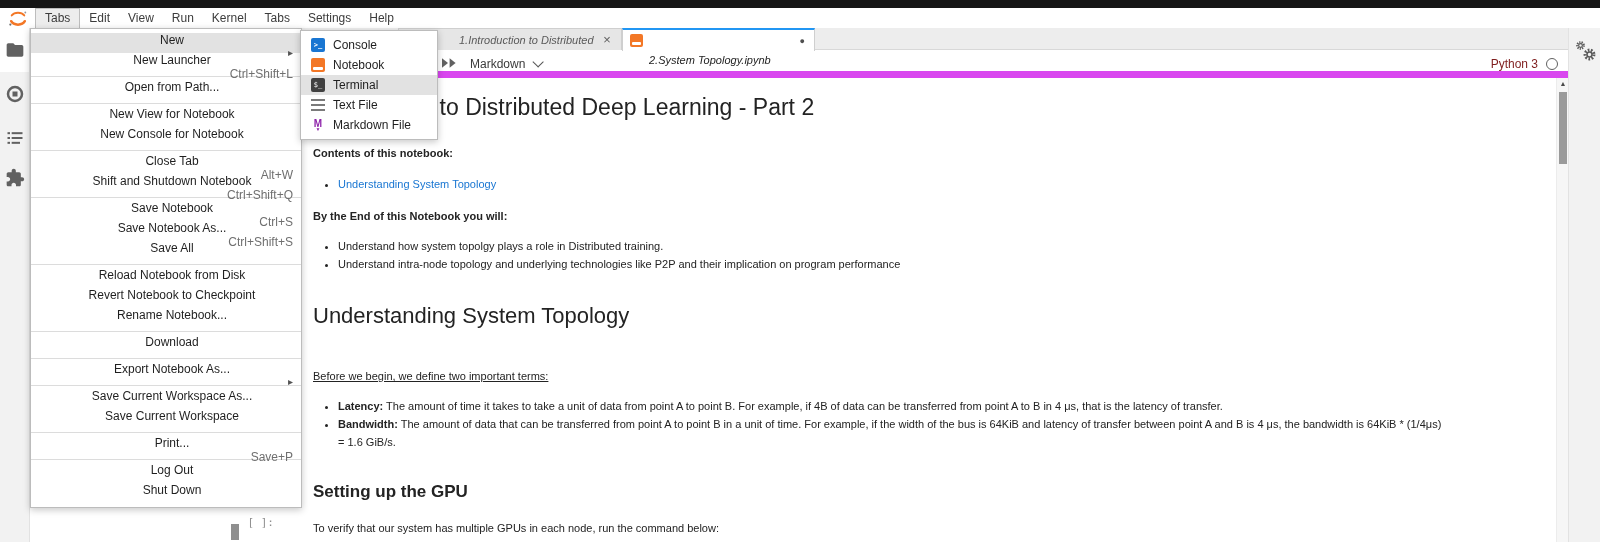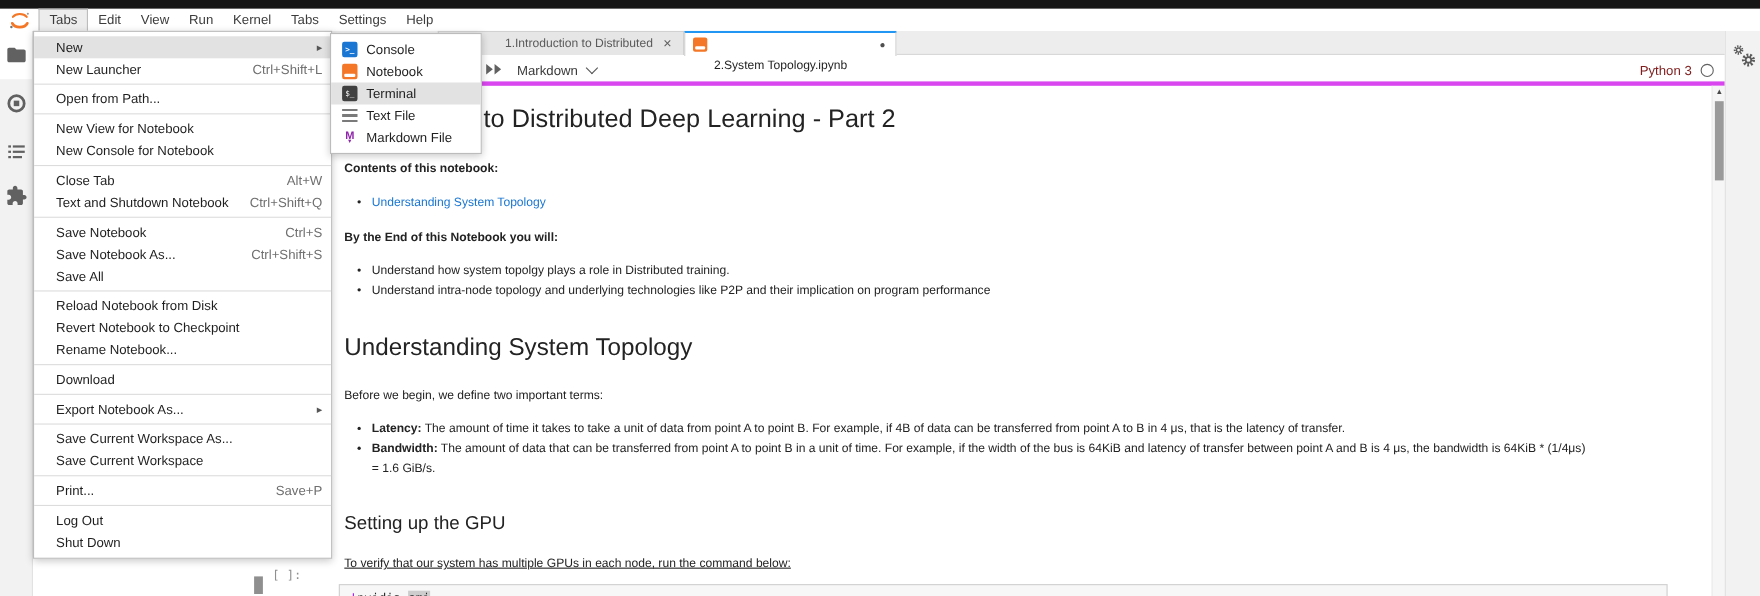--- a/index.html
+++ b/index.html
@@ -27,56 +27,56 @@
   .side-ic { position:absolute; left:5px; width:20px; height:20px; color:#616161; }
 
   
   .right-strip { position:absolute; left:1568px; top:28px; width:32px; height:514px; background:#f2f2f2;
                  border-left:1px solid #e2e2e2; z-index:90; }
   .gears { position:absolute; left:6px; top:12px; width:22px; height:22px; }
   .gears svg { position:absolute; }
 
   
   .tabbar { position:absolute; left:30px; top:28px; width:1538px; height:22px; background:#ededed;
-            border-bottom:1px solid #d8d8d8; z-index:30; }
+            border-bottom:1px solid #d8d8d8; z-index:30;font-style:italic; }
   .tab { position:absolute; top:0; display:flex; align-items:center; font-size:11px; cursor:default; }
   .tab.inactive { left:368px; width:224px; height:22px; background:#e6e6e6;
                   border:1px solid #cfcfcf; border-bottom:none; color:#5a5a5a; padding-left:60px; }
   .tab.inactive .tab-label { width:136px; overflow:hidden; white-space:nowrap; }
   .tab-close { margin-left:2px; font-size:13px; line-height:12px; color:#5f5f5f; padding:0 6px; }
   .tab.active { left:592px; width:193px; height:23px; background:#fff; color:#1e1e1e;
                 border-left:1px solid #cfcfcf; border-right:1px solid #cfcfcf; border-top:2px solid #2196f3;
                 padding-left:7px; z-index:2; }
   .tab.active .tab-label { margin-left:6px; white-space:nowrap;margin-top:39px; }
   .dirty { margin-left:auto; margin-right:9px; font-size:9px; color:#4f4f4f; }
 
   
   .ic-nb { width:13px; height:13px; background:#f37726; border-radius:2px; position:relative; flex:none; }
   .ic-nb::after { content:""; position:absolute; left:2px; right:2px; bottom:2px; height:3.5px; background:#fff; border-radius:1px; }
 
   
   .toolbar { position:absolute; left:30px; top:50px; width:1538px; height:28px; background:#fff;
-             border-bottom:4px solid #d946ef; z-index:20; font-size:12px; color:#3a3a3a; }
+             border-bottom:7px solid #d946ef; z-index:20; font-size:12px; color:#3a3a3a; }
   .run-all { position:absolute; left:411px; top:7px; width:16px; height:12px; }
   .md-select { position:absolute; left:440px; top:0; height:27px; display:flex; align-items:center; gap:7px; }
   .chev { width:8px; height:8px; border-right:1.5px solid #555; border-bottom:1.5px solid #555;
           transform:rotate(45deg) translateY(-3px); }
   .kernel-box { position:absolute; right:10px; top:0; height:27px; display:flex; align-items:center; gap:8px; color:#7f1d1d; }
   .kernel-circle { width:12px; height:12px; border:1.5px solid #616161; border-radius:50%; }
 
   
   .nb-area { position:absolute; left:30px; top:78px; width:1538px; height:464px; background:#fff; z-index:10; }
   .nb-content { position:absolute; left:283px; top:0; width:1210px; font-size:11px; line-height:15px; color:#232323; }
   .nb-content h1 { font-size:23px; line-height:30px; font-weight:500; margin-top:14px; white-space:nowrap; }
   .nb-content h2 { font-size:22px; line-height:30px; font-weight:500; margin-top:28px; }
-  .nb-content h3 { font-size:17px; line-height:22px; font-weight:400; margin-top:30px; }
+  .nb-content h3 { font-size:17px; line-height:22px; font-weight:700; margin-top:30px; }
   .p-contents { margin-top:24px; font-weight:bold; }
   .p-goals { margin-top:16px; font-weight:bold; }
-  .p-terms { margin-top:22px; }
-  .p-gpu { margin-top:18px;text-decoration:underline; }
+  .p-terms { margin-top:38px;text-decoration:underline; }
+  .p-gpu { margin-top:18px; }
   .nb-content ul { margin:13px 0 0 0; padding-left:25px; list-style:disc; }
   .nb-content li { line-height:18px; }
   .nb-content ul.contents { margin-top:14px; }
   a.toclink { color:#1976d2; text-decoration:none; cursor:pointer; }
   .code-cell { margin-top:11px; margin-left:-5px; width:1208px; background:#f7f7f7;
                border:1px solid #cfcfcf; padding:5px 9px; font-family:"DejaVu Sans Mono", monospace;
                font-size:11px; line-height:14px; color:#212121; }
   .tok-op { color:#aa22ff; }
   .tok-hl { background:#cdcdcd; }
   .cell-prompt { position:absolute; left:220px; top:516px; width:54px; text-align:right;
@@ -86,21 +86,21 @@
   
   .nb-scrollbar { position:absolute; left:1556px; top:78px; width:12px; height:464px; background:#f6f6f6;
                   border-left:1px solid #ececec; z-index:85; }
   .sb-arrow { display:block; width:12px; height:12px; font-size:7px; line-height:12px; text-align:center; color:#4a4a4a; }
   .sb-thumb { position:absolute; left:2px; top:14px; width:8px; height:72px; background:#9a9a9a; }
 
   
   .menu-panel { position:absolute; left:30px; top:28px; width:272px; background:#fff;
                 border:1px solid #bcbcbc; box-shadow:0 2px 7px rgba(0,0,0,.22); padding:4px 0;
                 z-index:200; font-size:12px; color:#1f1f1f; }
-  .mi { display:flex; align-items:center; height:20px; padding:0 8px 0 20px; cursor:default; white-space:nowrap; }
+  .mi { display:flex; align-items:center; height:20px; padding:0 8px 0 20px; cursor:default; white-space:nowrap;flex-direction:column; }
   .mi.active { background:#e2e2e2; }
   .mi-shortcut { margin-left:auto; color:#6f6f6f; }
   .mi-arrow { margin-left:auto; color:#555; font-size:10px; }
   .msep { border-top:1px solid #dcdcdc; margin:3px 0; }
 
   .submenu { position:absolute; left:300px; top:30px; width:138px; background:#fff;
              border:1px solid #bcbcbc; box-shadow:0 2px 7px rgba(0,0,0,.22); padding:4px 0;
              z-index:210; font-size:12px; color:#1f1f1f; }
   .smi { display:flex; align-items:center; height:20px; padding:0 8px 0 10px; cursor:default; }
   .smi.active { background:#e2e2e2; }
@@ -261,21 +261,21 @@
   </div>
   <div class="mi">
     <span class="mi-label">New Console for Notebook</span>
   </div>
   <div class="msep"></div>
   <div class="mi">
     <span class="mi-label">Close Tab</span>
     <span class="mi-shortcut">Alt+W</span>
   </div>
   <div class="mi">
-    <span class="mi-label">Text and Shutdown Notebook</span>
+    <span class="mi-label">Shift and Shutdown Notebook</span>
     <span class="mi-shortcut">Ctrl+Shift+Q</span>
   </div>
   <div class="msep"></div>
   <div class="mi">
     <span class="mi-label">Save Notebook</span>
     <span class="mi-shortcut">Ctrl+S</span>
   </div>
   <div class="mi">
     <span class="mi-label">Save Notebook As...</span>
     <span class="mi-shortcut">Ctrl+Shift+S</span>

